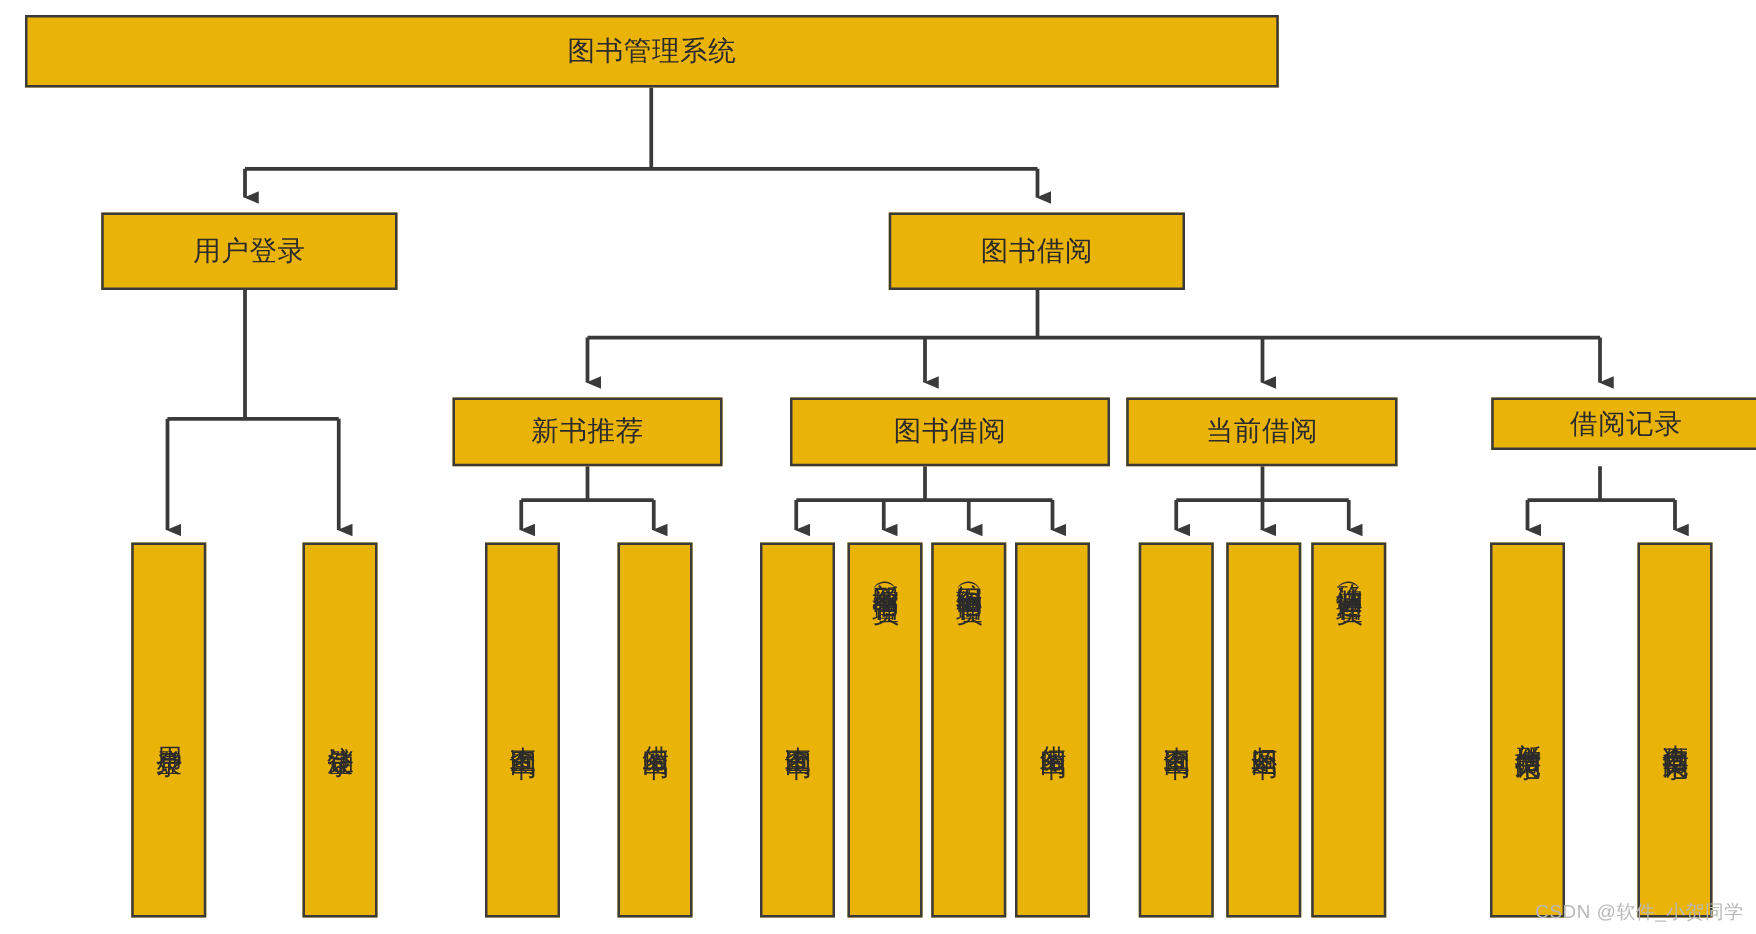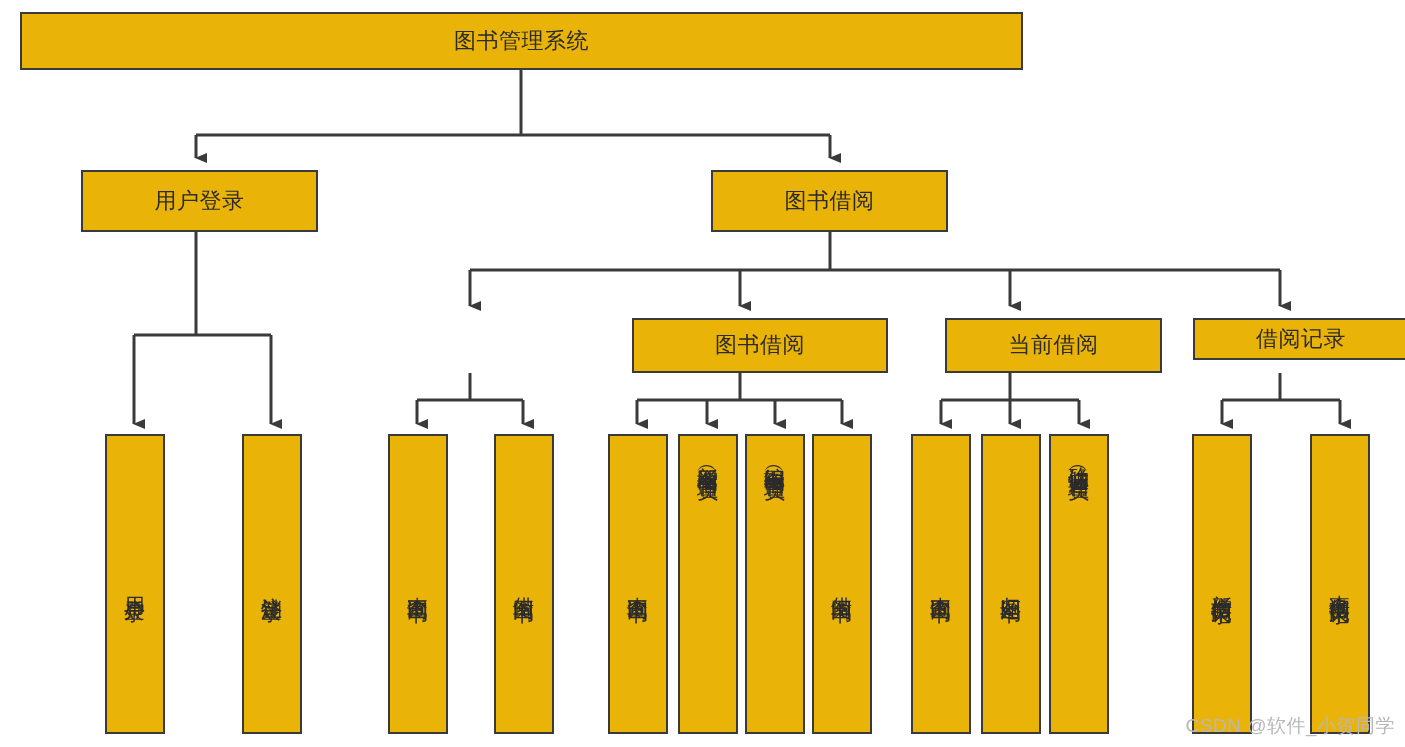--- a/index.html
+++ b/index.html
@@ -57,21 +57,21 @@
     line-height: 1;
   }
   .node-box.vertical.centered {
     align-items: center;
     padding-top: 0;
   }
   #watermark {
     position: absolute;
     right: 10px;
     bottom: 8px;
-    font-size: 19px;
+    font-size: 15px;
     color: #b8b8b8;
     letter-spacing: 0.5px;
     white-space: nowrap;
     font-family: "Liberation Sans", "DejaVu Sans", sans-serif;
   }
 </style>
 </head>
 <body>
 
 <div id="diagram-root">
@@ -135,26 +135,29 @@
   </div>
 
   <div class="node-box" style="left:81px; top:170px; width:237px; height:62px;">
     <span class="node-label">用户登录</span>
   </div>
 
   <div class="node-box" style="left:711px; top:170px; width:237px; height:62px;">
     <span class="node-label">图书借阅</span>
   </div>
 
+  <div class="node-box" style="left:362px; top:318px; width:216px; height:55px;">
+    <span class="node-label">新书推荐</span>
+  </div>
 
   <div class="node-box" style="left:632px; top:318px; width:256px; height:55px;">
     <span class="node-label">图书借阅</span>
   </div>
 
-  <div class="node-box" style="left:945px; top:318px; width:217px; height:55px;">
+  <div class="node-box" style="left:901px; top:318px; width:217px; height:55px;">
     <span class="node-label">当前借阅</span>
   </div>
 
   <div class="node-box" style="left:1172px; top:318px; width:216px; height:42px;margin-left:21px;">
     <span class="node-label">借阅记录</span>
   </div>
 
   <div class="node-box vertical centered" style="left:105px; top:434px; width:60px; height:300px;">
     <span class="node-label">用户登录</span>
   </div>

